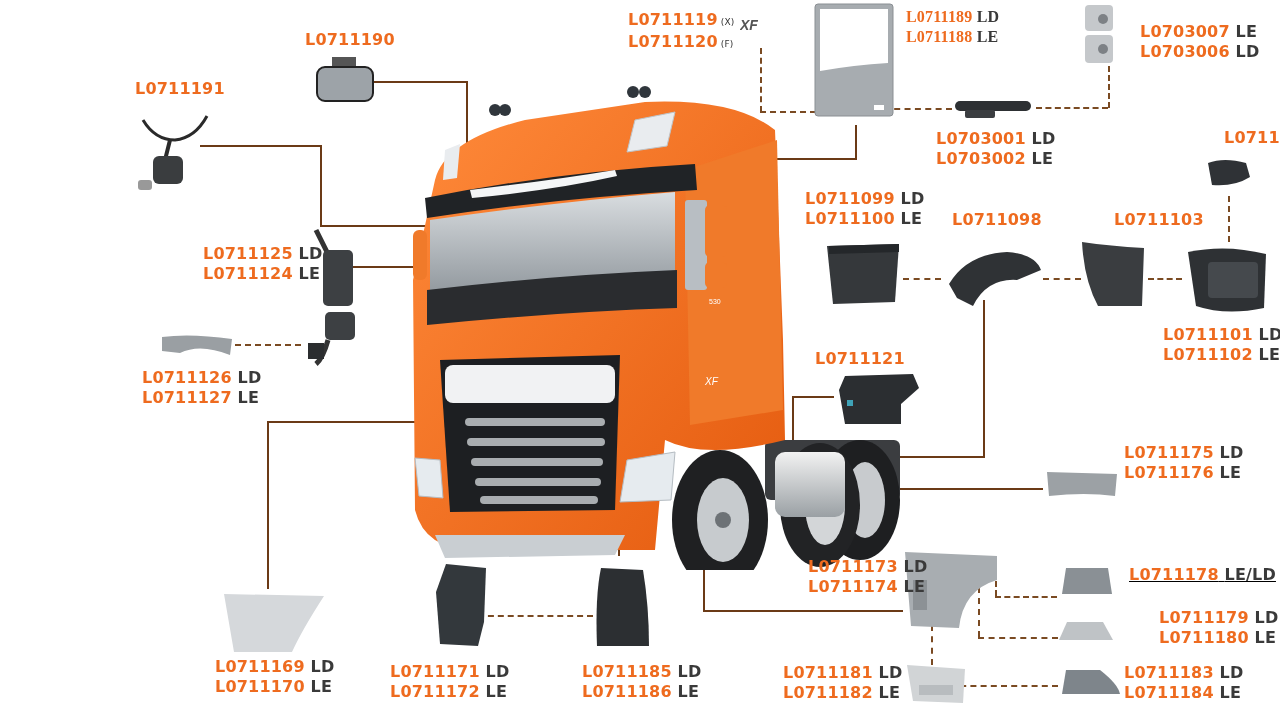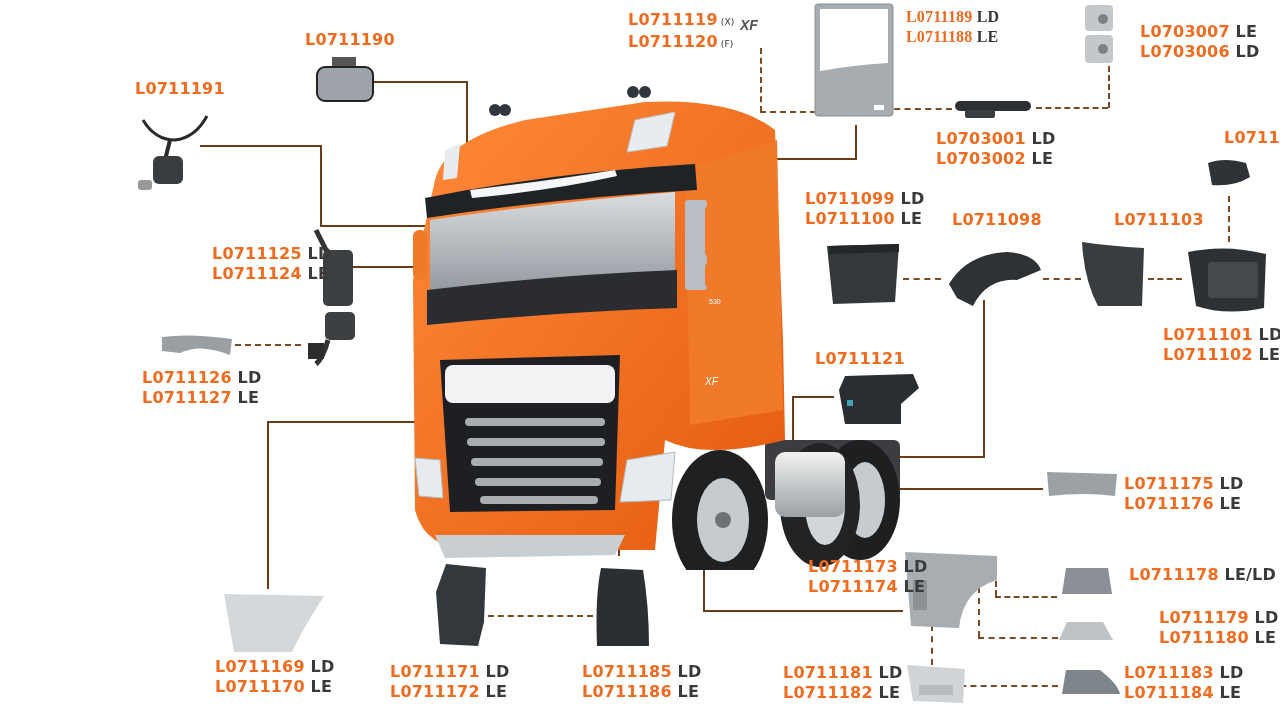--- a/index.html
+++ b/index.html
@@ -298,21 +298,21 @@
       <text x="0" y="13" font-size="14" font-weight="bold" font-style="italic" fill="#555" font-family="Liberation Sans, sans-serif">XF</text>
     </svg>
 </div>
 
 <div class="lbl" style="left:305px;top:30px;">
   <span class="code">L0711190</span>
 </div>
 <div class="lbl" style="left:135px;top:79px;">
   <span class="code">L0711191</span>
 </div>
-<div class="lbl" style="left:203px;top:244px;margin-left:9px;">
+<div class="lbl" style="left:203px;top:244px;">
   <div><span class="code">L0711125</span> <span class="side">LD</span></div>
   <div><span class="code">L0711124</span> <span class="side">LE</span></div>
 </div>
 <div class="lbl" style="left:142px;top:368px;">
   <div><span class="code">L0711126</span> <span class="side">LD</span></div>
   <div><span class="code">L0711127</span> <span class="side">LE</span></div>
 </div>
 <div class="lbl" style="left:628px;top:10px;">
   <div><span class="code">L0711119</span><span class="note">(X)</span></div>
   <div><span class="code">L0711120</span><span class="note">(F)</span></div>
@@ -342,29 +342,29 @@
 <div class="lbl" style="left:1114px;top:210px;">
   <span class="code">L0711103</span>
 </div>
 <div class="lbl" style="left:1163px;top:325px;">
   <div><span class="code">L0711101</span> <span class="side">LD</span></div>
   <div><span class="code">L0711102</span> <span class="side">LE</span></div>
 </div>
 <div class="lbl" style="left:815px;top:349px;">
   <span class="code">L0711121</span>
 </div>
-<div class="lbl" style="left:1124px;top:474px;">
+<div class="lbl" style="left:1124px;top:443px;">
   <div><span class="code">L0711175</span> <span class="side">LD</span></div>
   <div><span class="code">L0711176</span> <span class="side">LE</span></div>
 </div>
 <div class="lbl" style="left:808px;top:557px;">
   <div><span class="code">L0711173</span> <span class="side">LD</span></div>
   <div><span class="code">L0711174</span> <span class="side">LE</span></div>
 </div>
-<div class="lbl" style="left:1129px;top:565px;">
+<div class="lbl" style="left:1129px;top:565px;text-decoration:underline;">
   <span class="code">L0711178</span> <span class="side">LE/LD</span>
 </div>
 <div class="lbl" style="left:1127px;top:608px;margin-left:32px;">
   <div><span class="code">L0711179</span> <span class="side">LD</span></div>
   <div><span class="code">L0711180</span> <span class="side">LE</span></div>
 </div>
 <div class="lbl" style="left:783px;top:663px;">
   <div><span class="code">L0711181</span> <span class="side">LD</span></div>
   <div><span class="code">L0711182</span> <span class="side">LE</span></div>
 </div>

